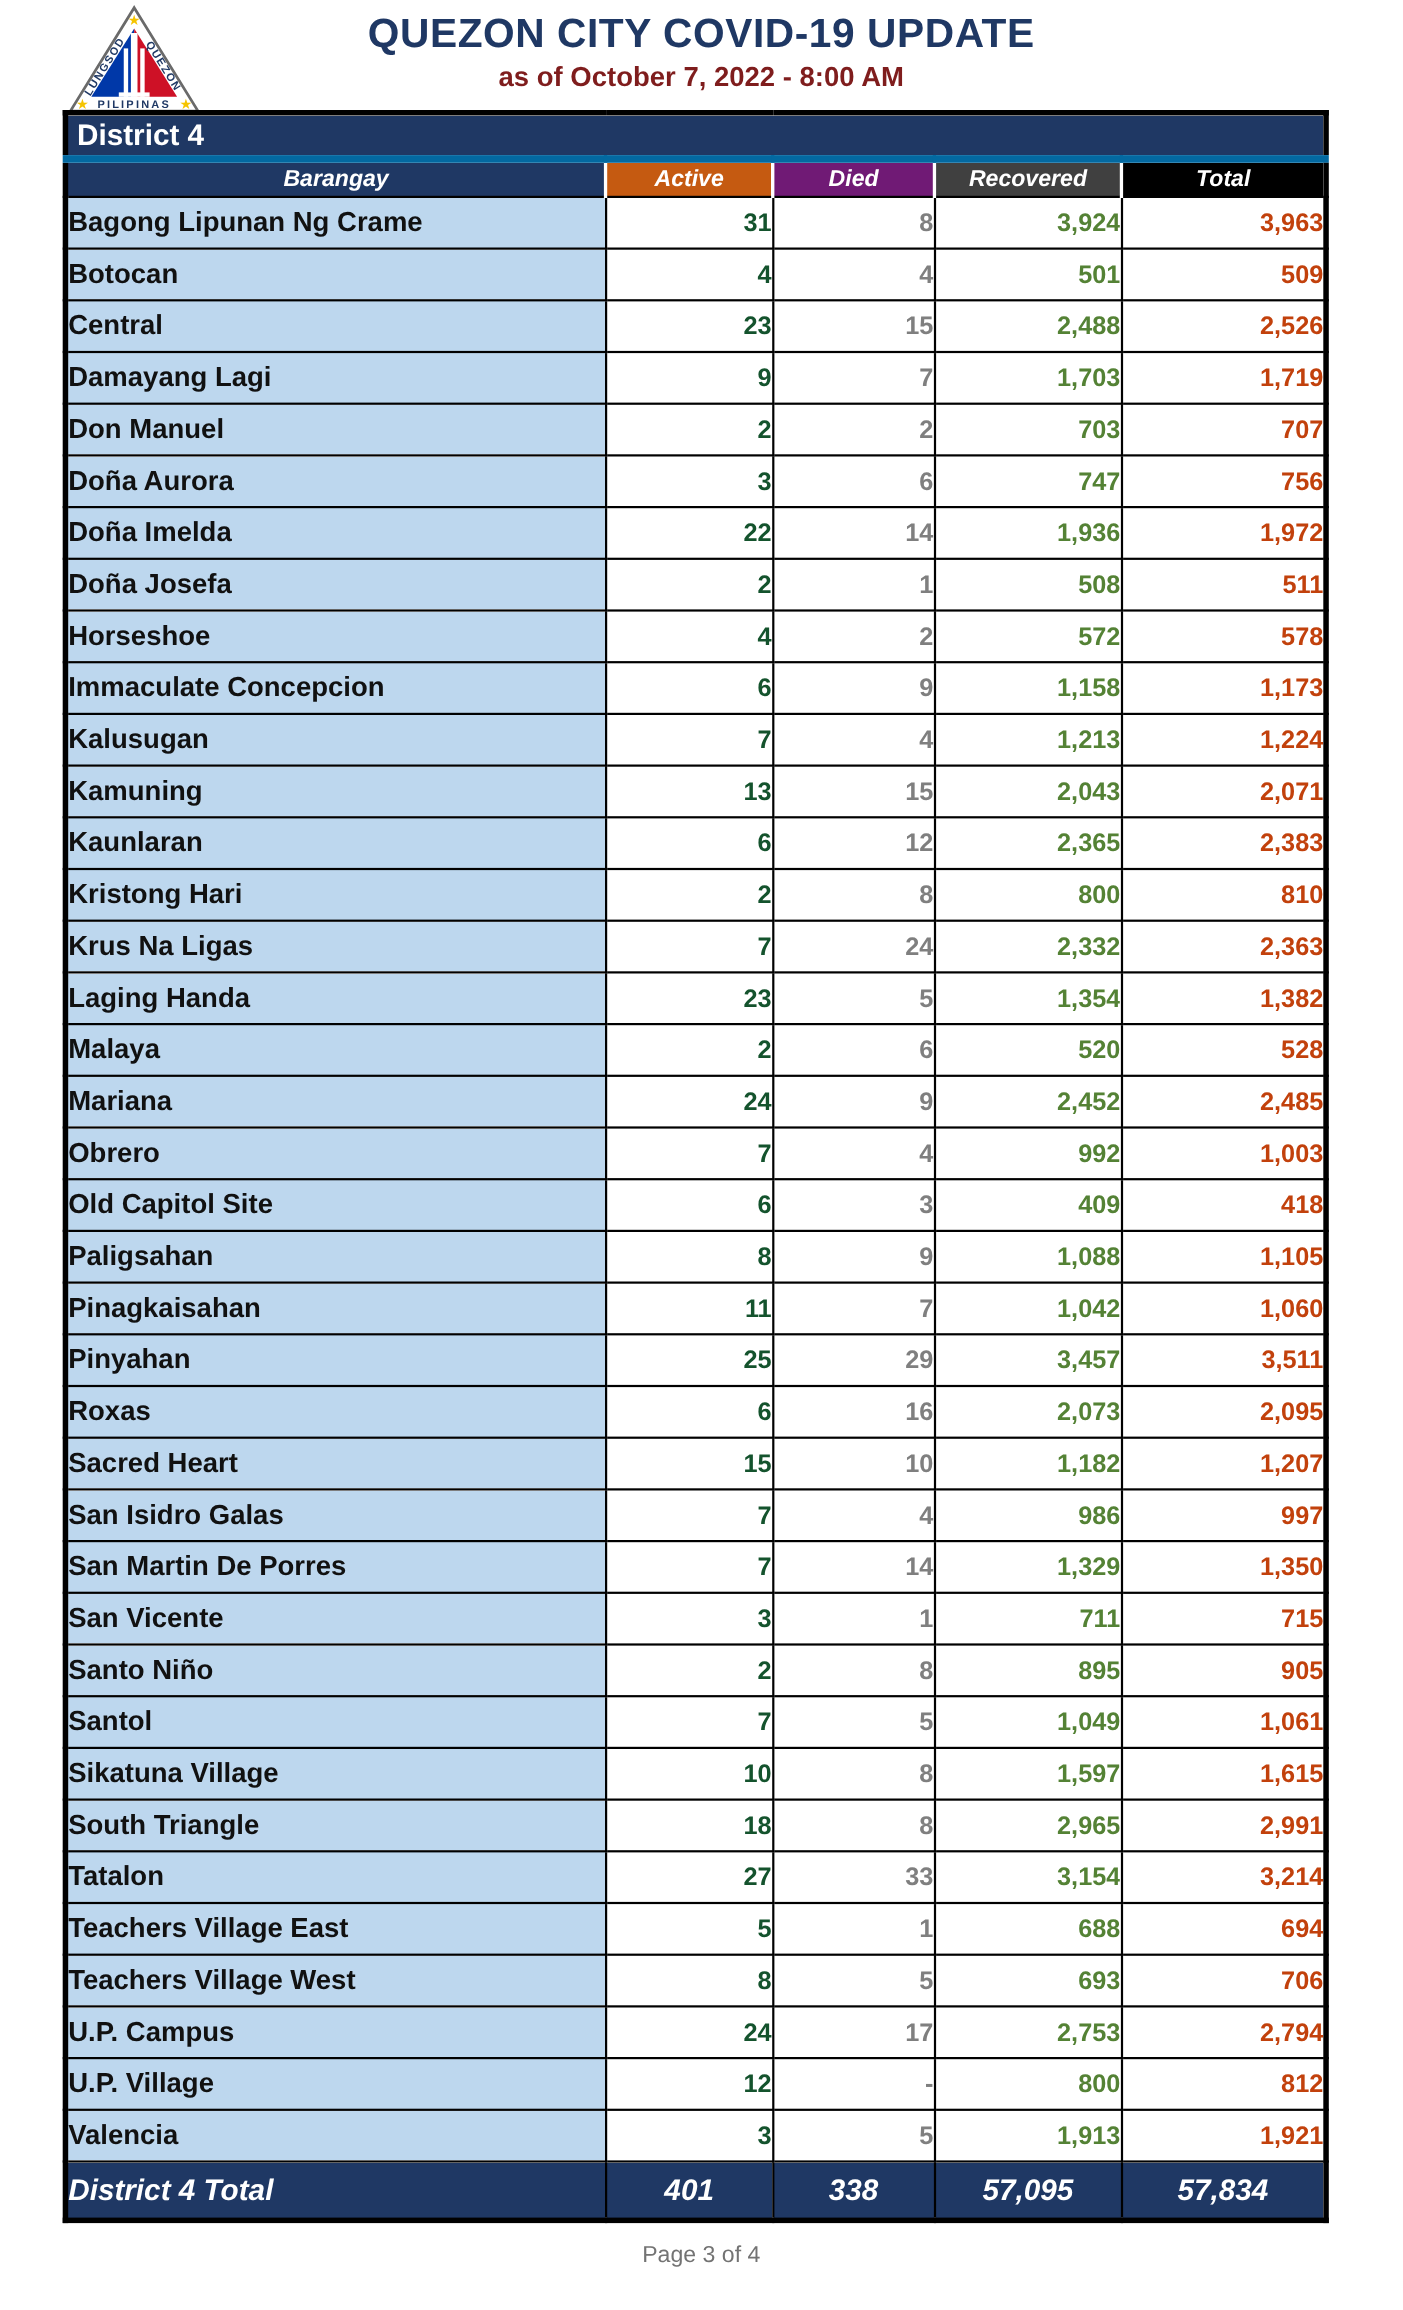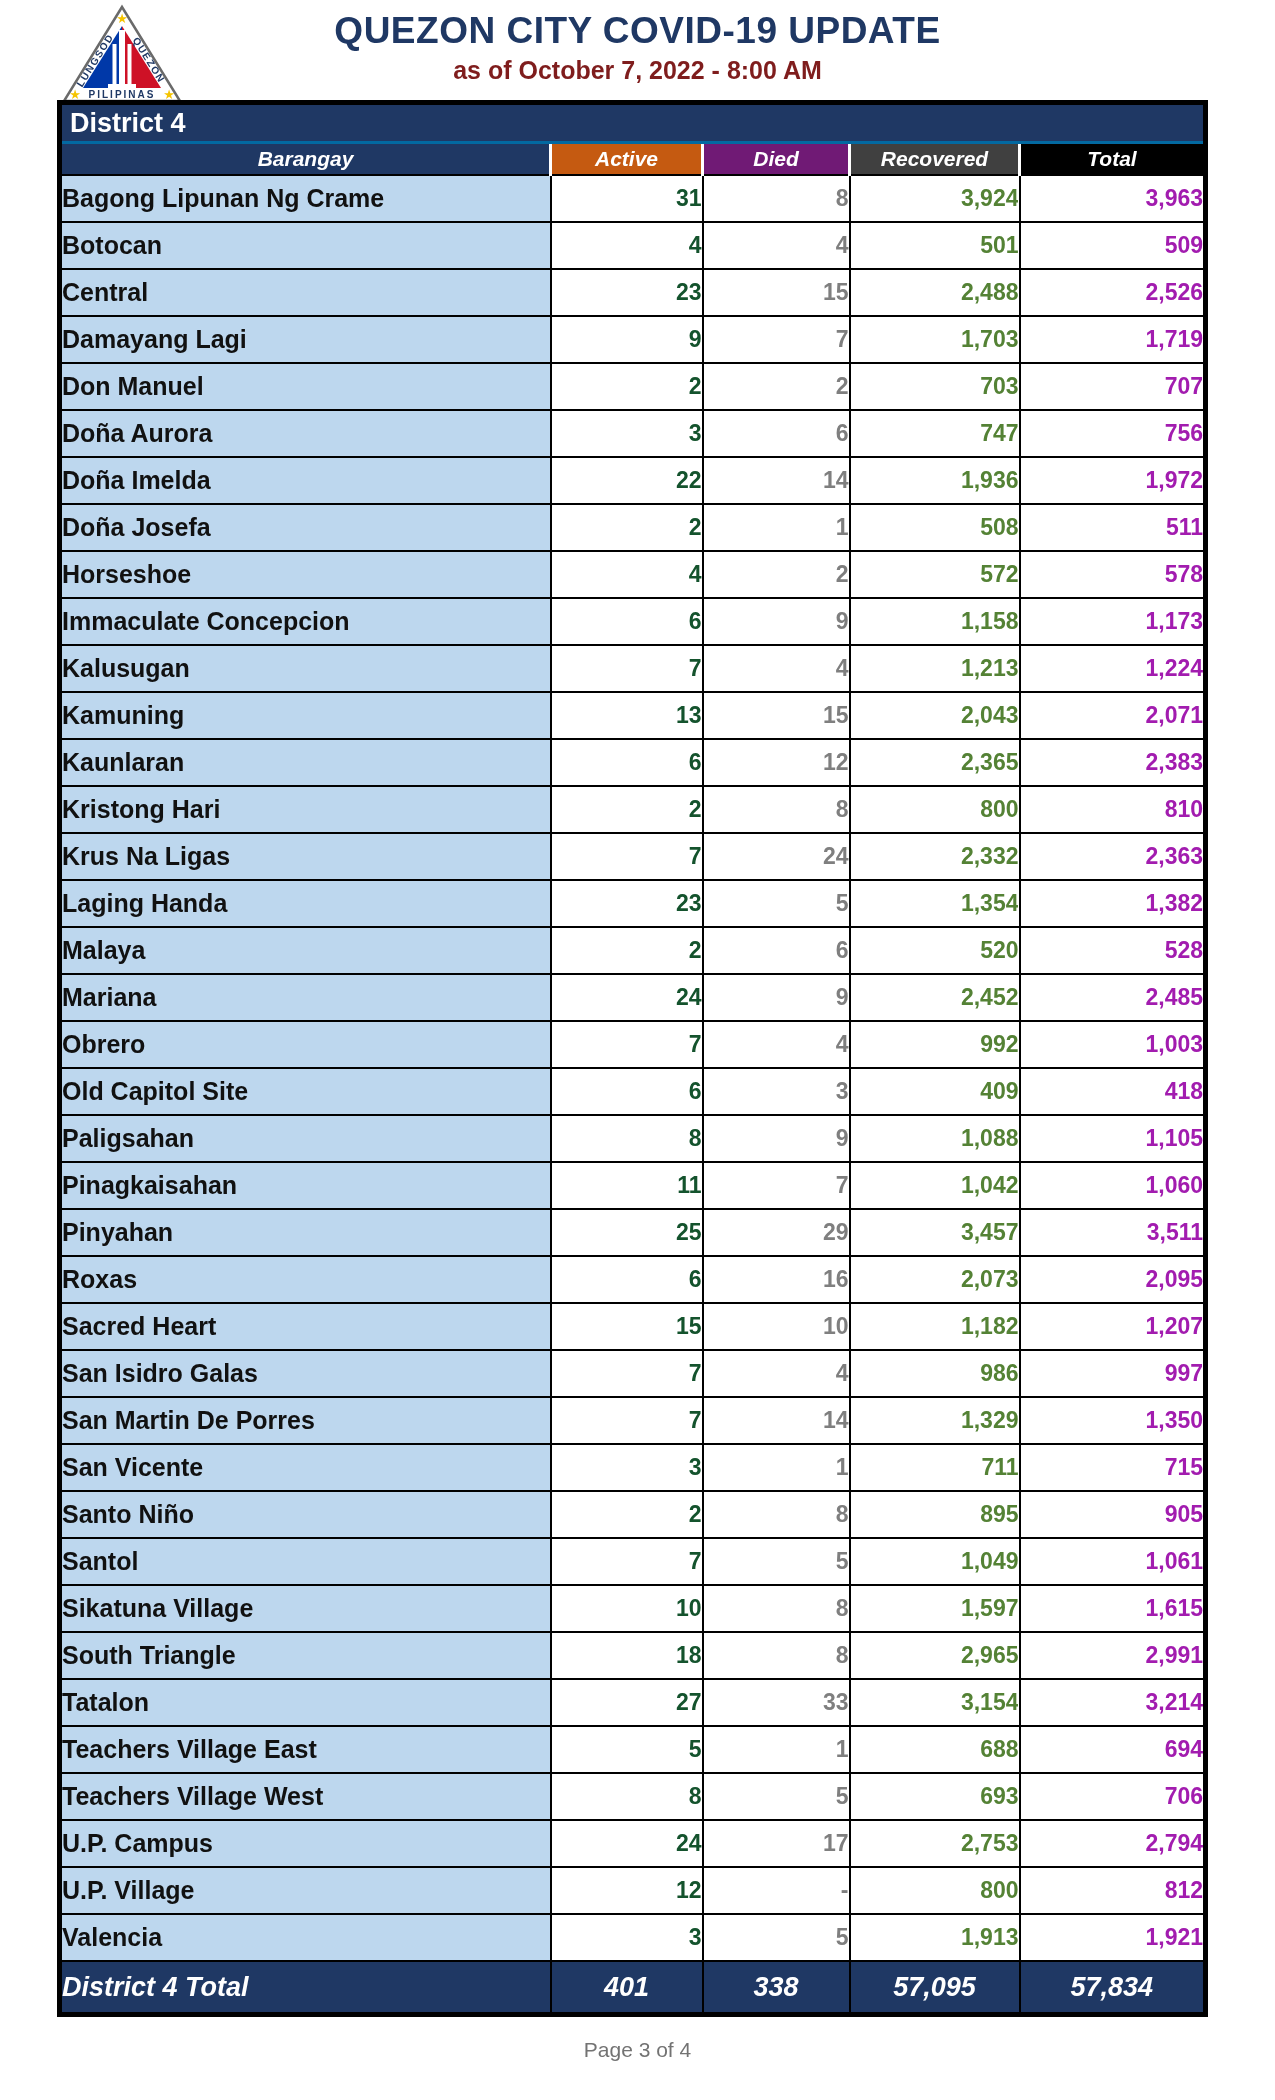--- a/index.html
+++ b/index.html
@@ -29,21 +29,21 @@
   table.covid {
     border-collapse:collapse; table-layout:fixed;
     width:1146px; border:5px solid #000;
   }
   table.covid td, table.covid th { padding:0; overflow:hidden; white-space:nowrap; }
 
   tr.section-row td {
     background:#1F3864; color:#ffffff;
     font-size:27px; font-weight:bold;
     height:36px; padding-left:8px; text-align:left;
-    border-bottom:3px solid #0369a1;
+    border-bottom:7px solid #0369a1;
   }
 
   tr.header-row th {
     height:30px; color:#ffffff;
     font-size:21px; font-weight:bold; font-style:italic;
     text-align:center; vertical-align:middle;
     border-left:3px solid #ffffff;
     border-bottom:2px solid #000000;
   }
   tr.header-row th:first-child { border-left:none; }
@@ -56,21 +56,21 @@
   tbody td { border:2px solid #000000; height:45px; vertical-align:middle; }
   td.cell-barangay {
     background:#BDD7EE; color:#111111;
     font-size:25px; font-weight:bold;
     text-align:left; padding-left:25px;
   }
   td.num { background:#ffffff; font-size:23px; font-weight:bold; text-align:right; padding-right:12px; }
   td.cell-active    { color:#14532d; }
   td.cell-died      { color:#7F7F7F; }
   td.cell-recovered { color:#548235;border-radius:11px; }
-  td.cell-total     { color:#a21caf; }
+  td.cell-total     { color:#c2410c; }
 
   tfoot td {
     background:#1F3864; color:#ffffff;
     border:2px solid #000000; height:50px;
     font-size:27px; font-weight:bold; font-style:italic;
     vertical-align:middle;
   }
   td.total-label { text-align:left; padding-left:45px;margin-left:40px; }
   td.total-num   { text-align:center; padding-right:12px; }
 

